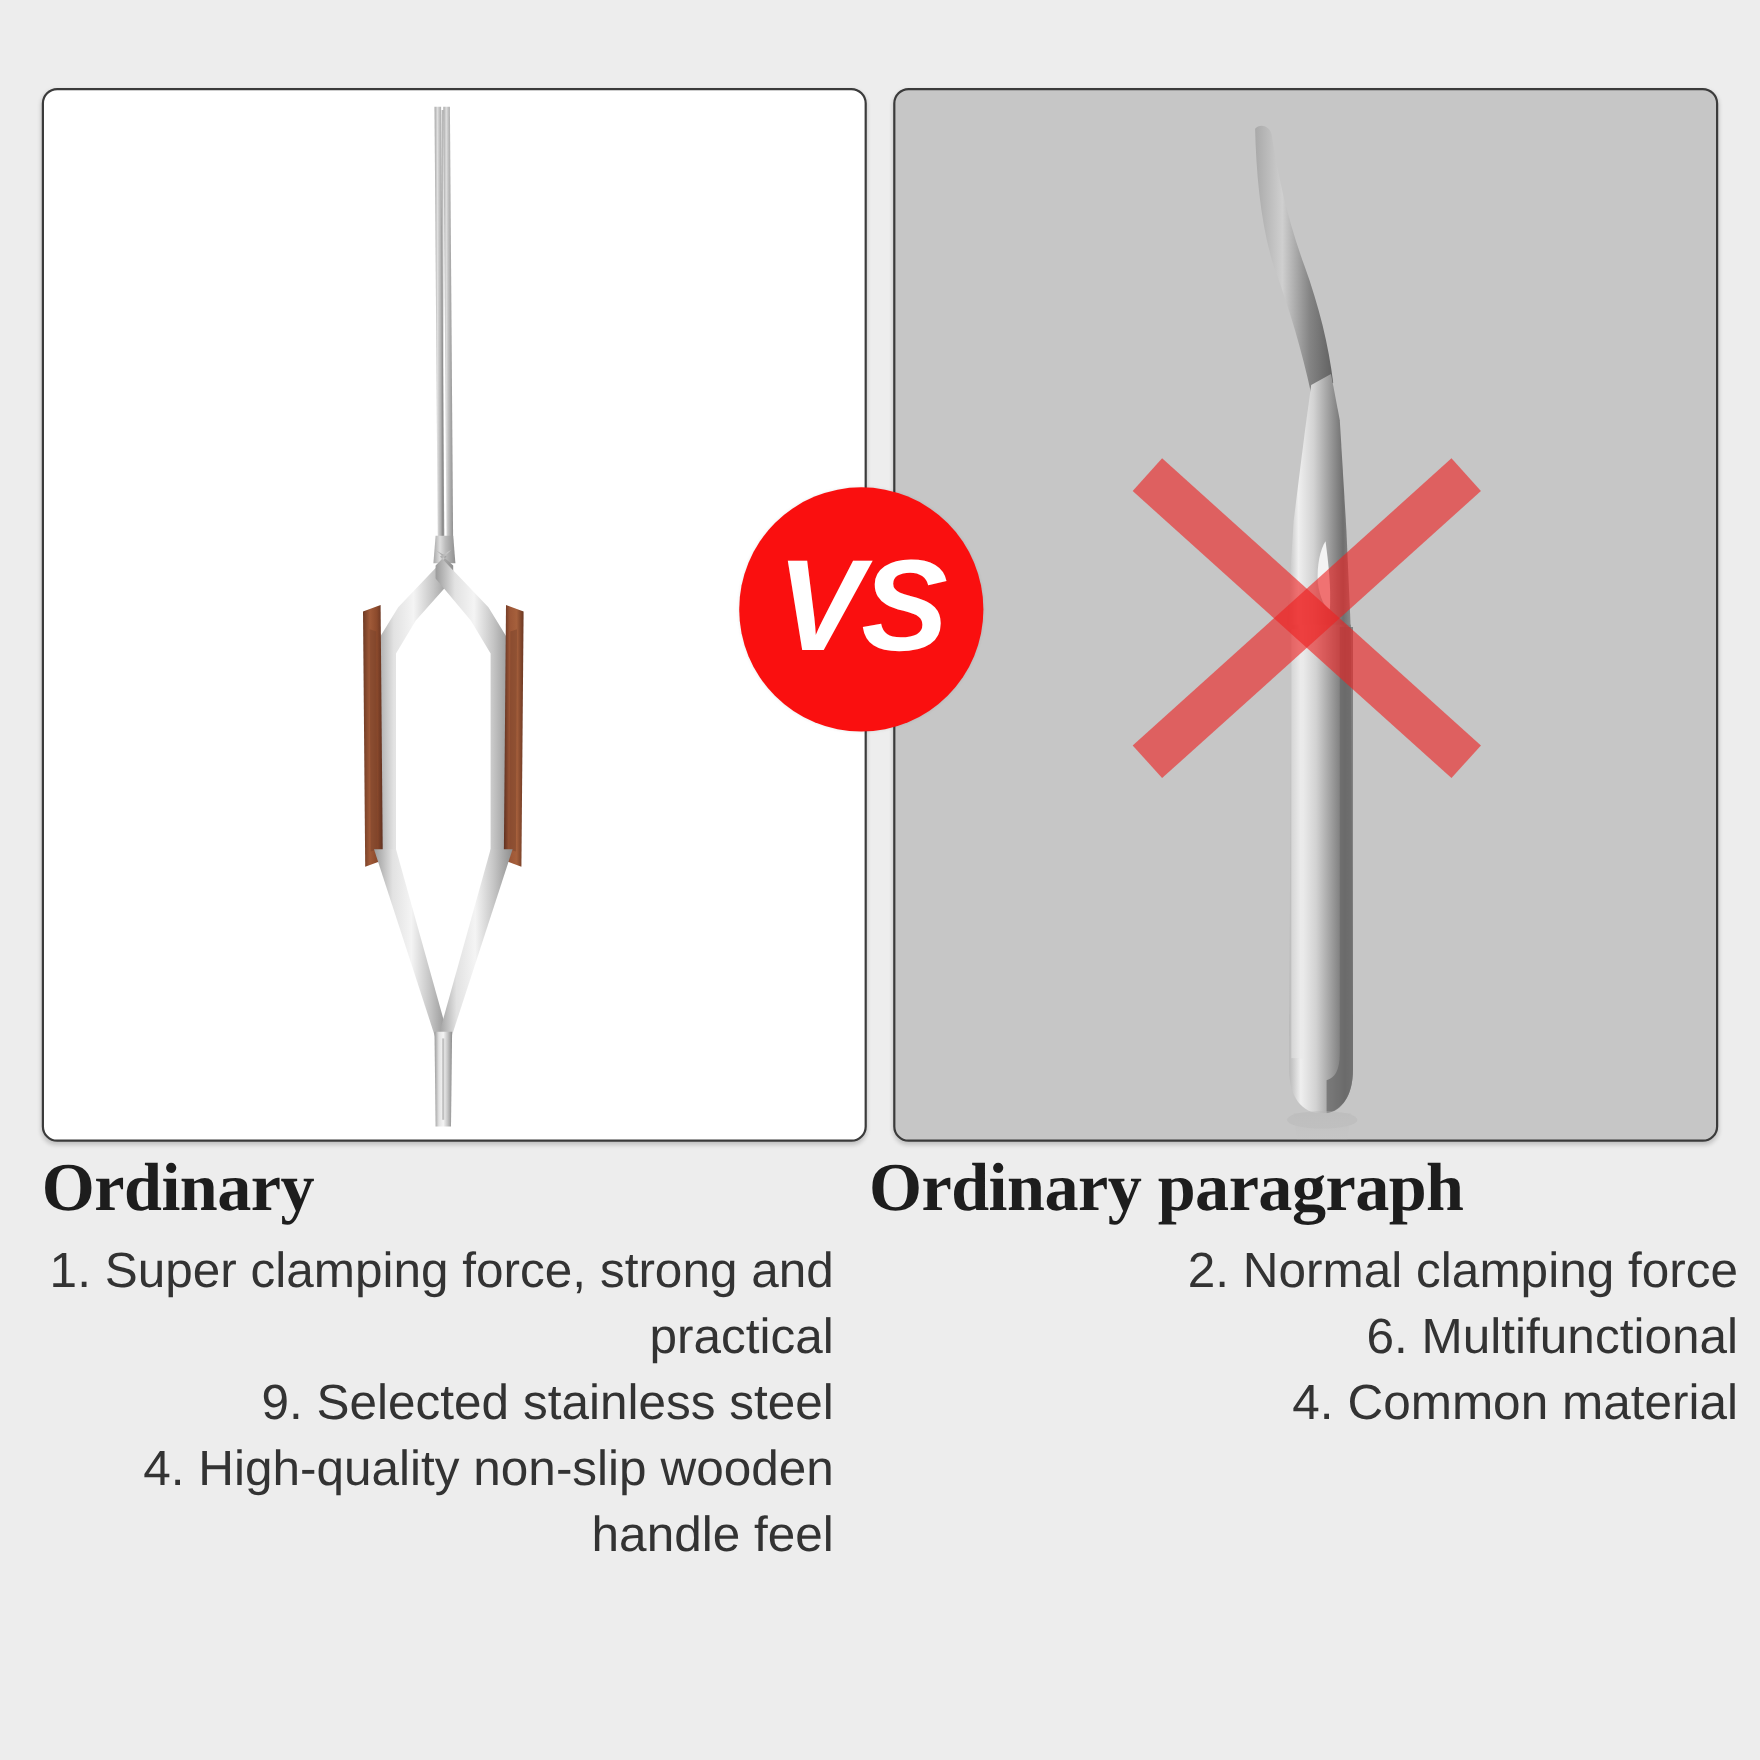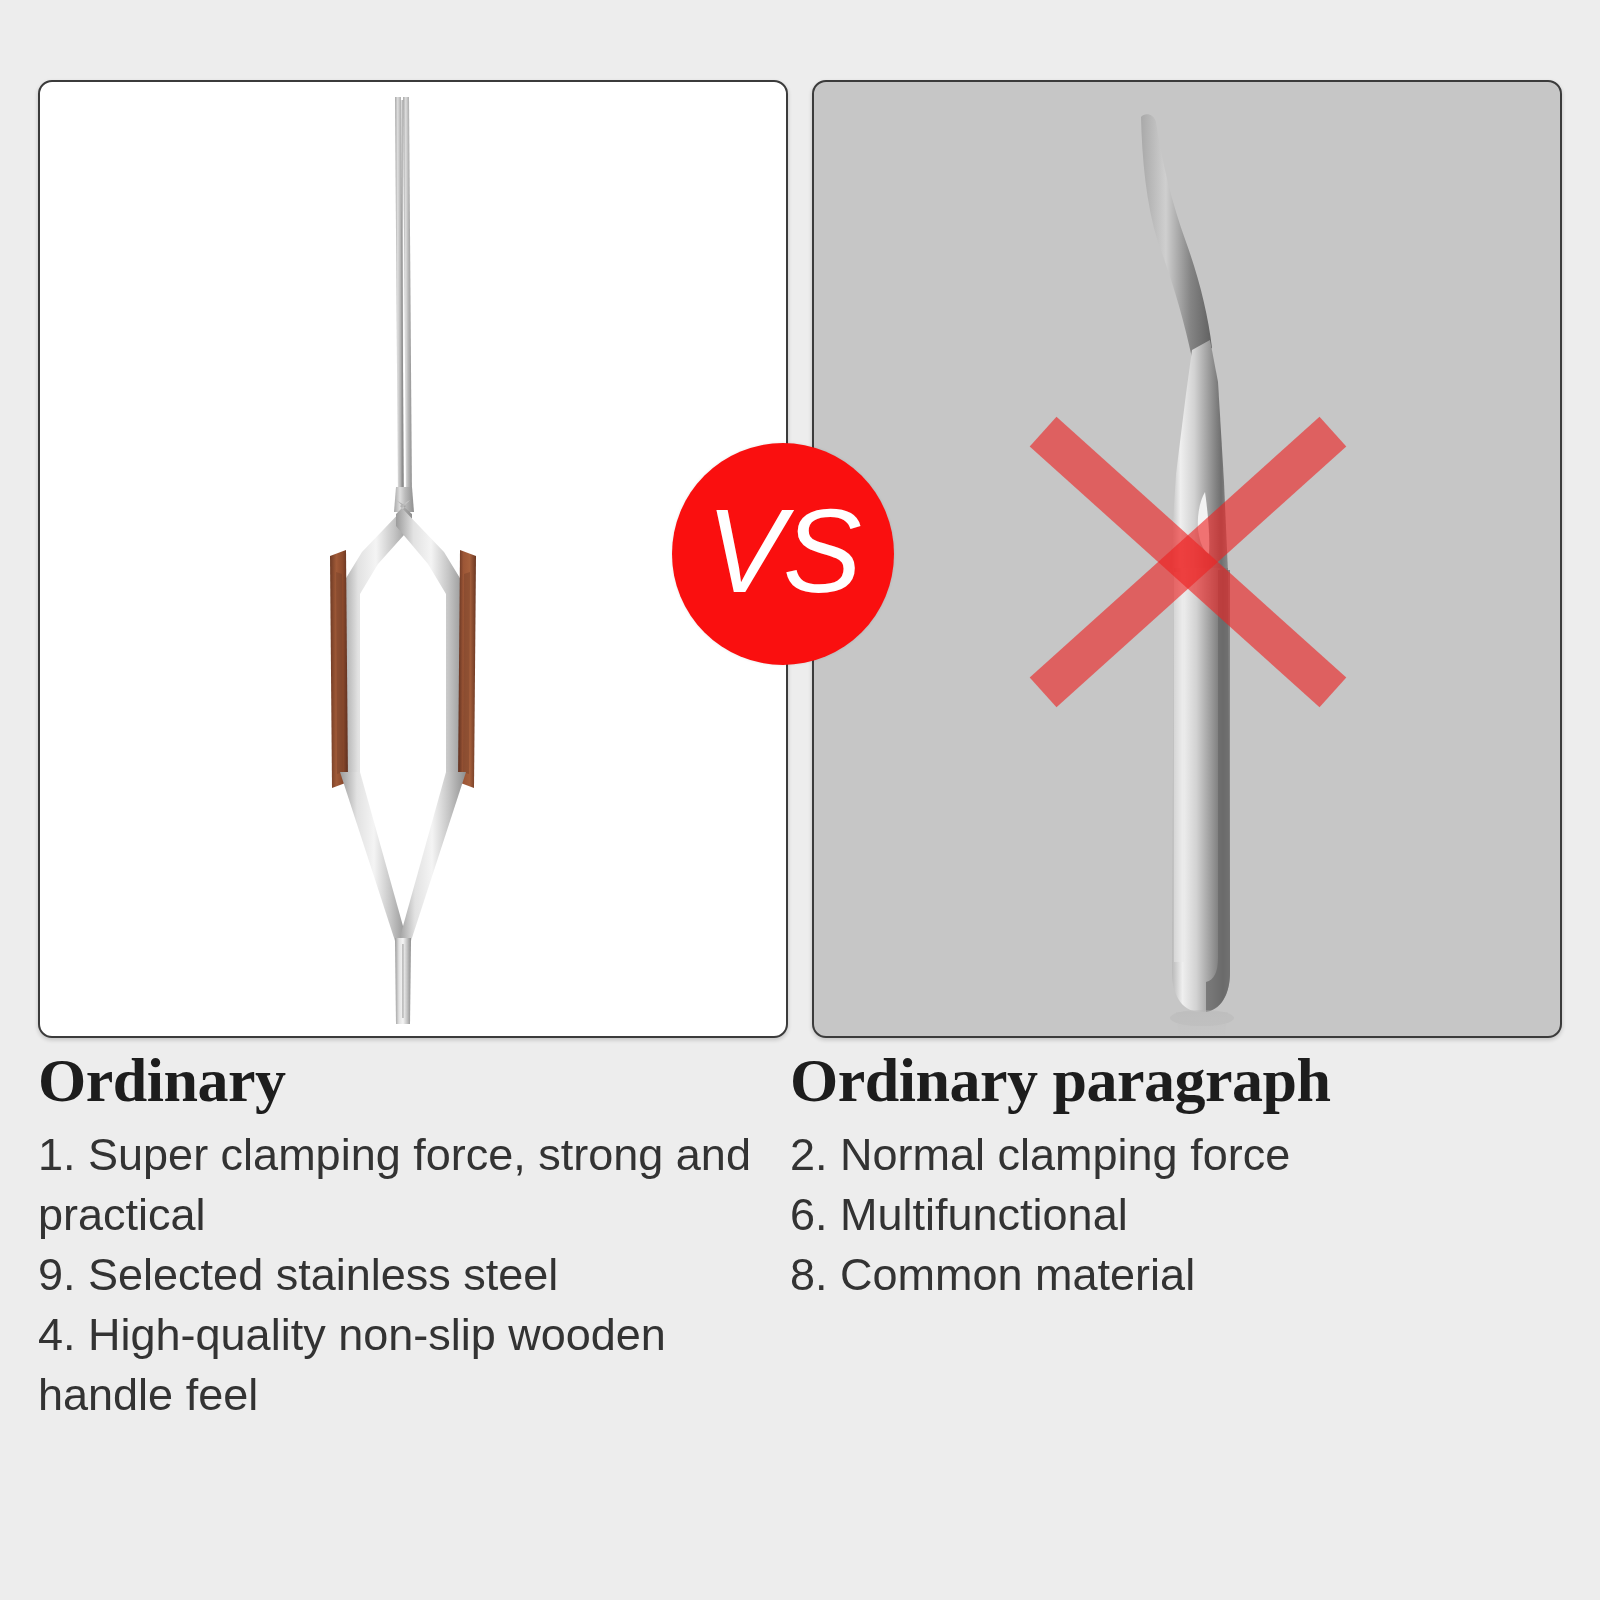--- a/index.html
+++ b/index.html
@@ -95,21 +95,21 @@
     border-radius: 50%;
     background: #fa0f0f;
     display: flex;
     align-items: center;
     justify-content: center;
     z-index: 30;
     box-shadow: 0 0 3px rgba(0,0,0,0.10);
   }
   .vs-badge .vs-text {
     font-family: "Liberation Sans", sans-serif;
-    font-weight: normal;
+    font-weight: bold;
     font-style: italic;
     font-size: 118px;
     line-height: 1;
     color: #ffffff;
     letter-spacing: -2px;
     transform: translateY(-3px);
   }
 
   
   .columns {
@@ -134,20 +134,21 @@
     color: #1d1d1d;
     margin: 0 0 10px 0;
     white-space: nowrap;
     letter-spacing: -0.5px;
   }
 
   .col-list {
     list-style: none;
     margin: 0;
     padding: 0;
+    text-align: right;
   }
   .col-list li {
     font-family: "Liberation Sans", sans-serif;
     font-size: 45px;
     line-height: 1.33;
     color: #333333;
     margin: 0;
     padding: 0;
   }
 </style>
@@ -307,19 +308,19 @@
         <li>9. Selected stainless steel</li>
         <li>4. High-quality non-slip wooden handle feel</li>
       </ul>
     </div>
 
     <div class="col col-right">
       <h2 class="col-heading">Ordinary paragraph</h2>
       <ul class="col-list">
         <li>2. Normal clamping force</li>
         <li>6. Multifunctional</li>
-        <li>8. Common material</li>
+        <li>4. Common material</li>
       </ul>
     </div>
 
   </div>
 
 </div>
 
 </body></html>

